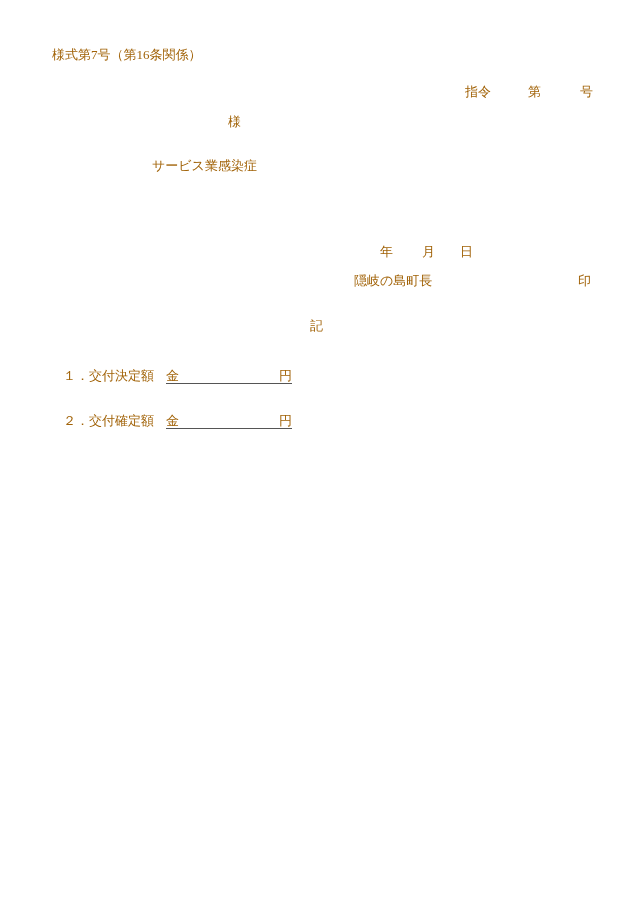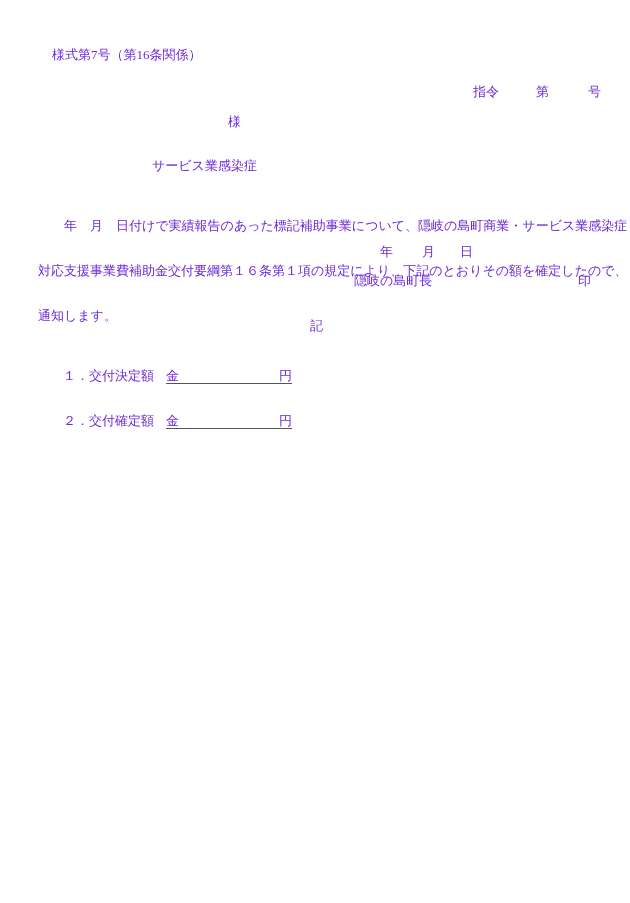--- a/index.html
+++ b/index.html
@@ -7,29 +7,29 @@
     padding: 0;
     background: #ffffff;
   }
   .page {
     position: relative;
     width: 630px;
     height: 903px;
     background: #ffffff;
     overflow: hidden;
     font-family: "Liberation Serif", "DejaVu Serif", serif;
-    color: #6d28d9;
+    color: #a16207;
     font-size: 13px;
     line-height: 15px;
   }
   .abs { position: absolute; white-space: pre; }
 
   .form-number   { left: 52px;  top: 47px; }
 
-  .directive-line span { position: absolute; top: 0; margin-left: 8px; }
+  .directive-line span { position: absolute; top: 0; }
   .directive-line { left: 0; top: 84px; width: 630px; height: 16px; }
   .directive-label { left: 465px; }
   .directive-dai   { left: 528px; }
   .directive-go    { left: 580px; }
 
   .addressee     { left: 228px; top: 114px; }
 
   .title-line1   { left: 185px; top: 141px; }
   .title-line2   { left: 152px; top: 158px; }
 
@@ -74,25 +74,20 @@
     <span class="directive-label">指令</span>
     <span class="directive-dai">第</span>
     <span class="directive-go">号</span>
   </div>
 
   <div class="abs addressee">様</div>
 
 
   <div class="abs title-line2">サービス業感染症</div>
 
-  <div class="abs body-par">
-    <div>　　年　月　日付けで実績報告のあった標記補助事業について、隠岐の島町商業・サービス業感染症</div>
-    <div>対応支援事業費補助金交付要綱第１６条第１項の規定により、下記のとおりその額を確定したので、</div>
-    <div>通知します。</div>
-  </div>
 
   <div class="abs date-line">
     <span class="date-year">年</span>
     <span class="date-month">月</span>
     <span class="date-day">日</span>
   </div>
 
   <div class="abs issuer">隠岐の島町長</div>
 
   <div class="abs seal">印</div>

